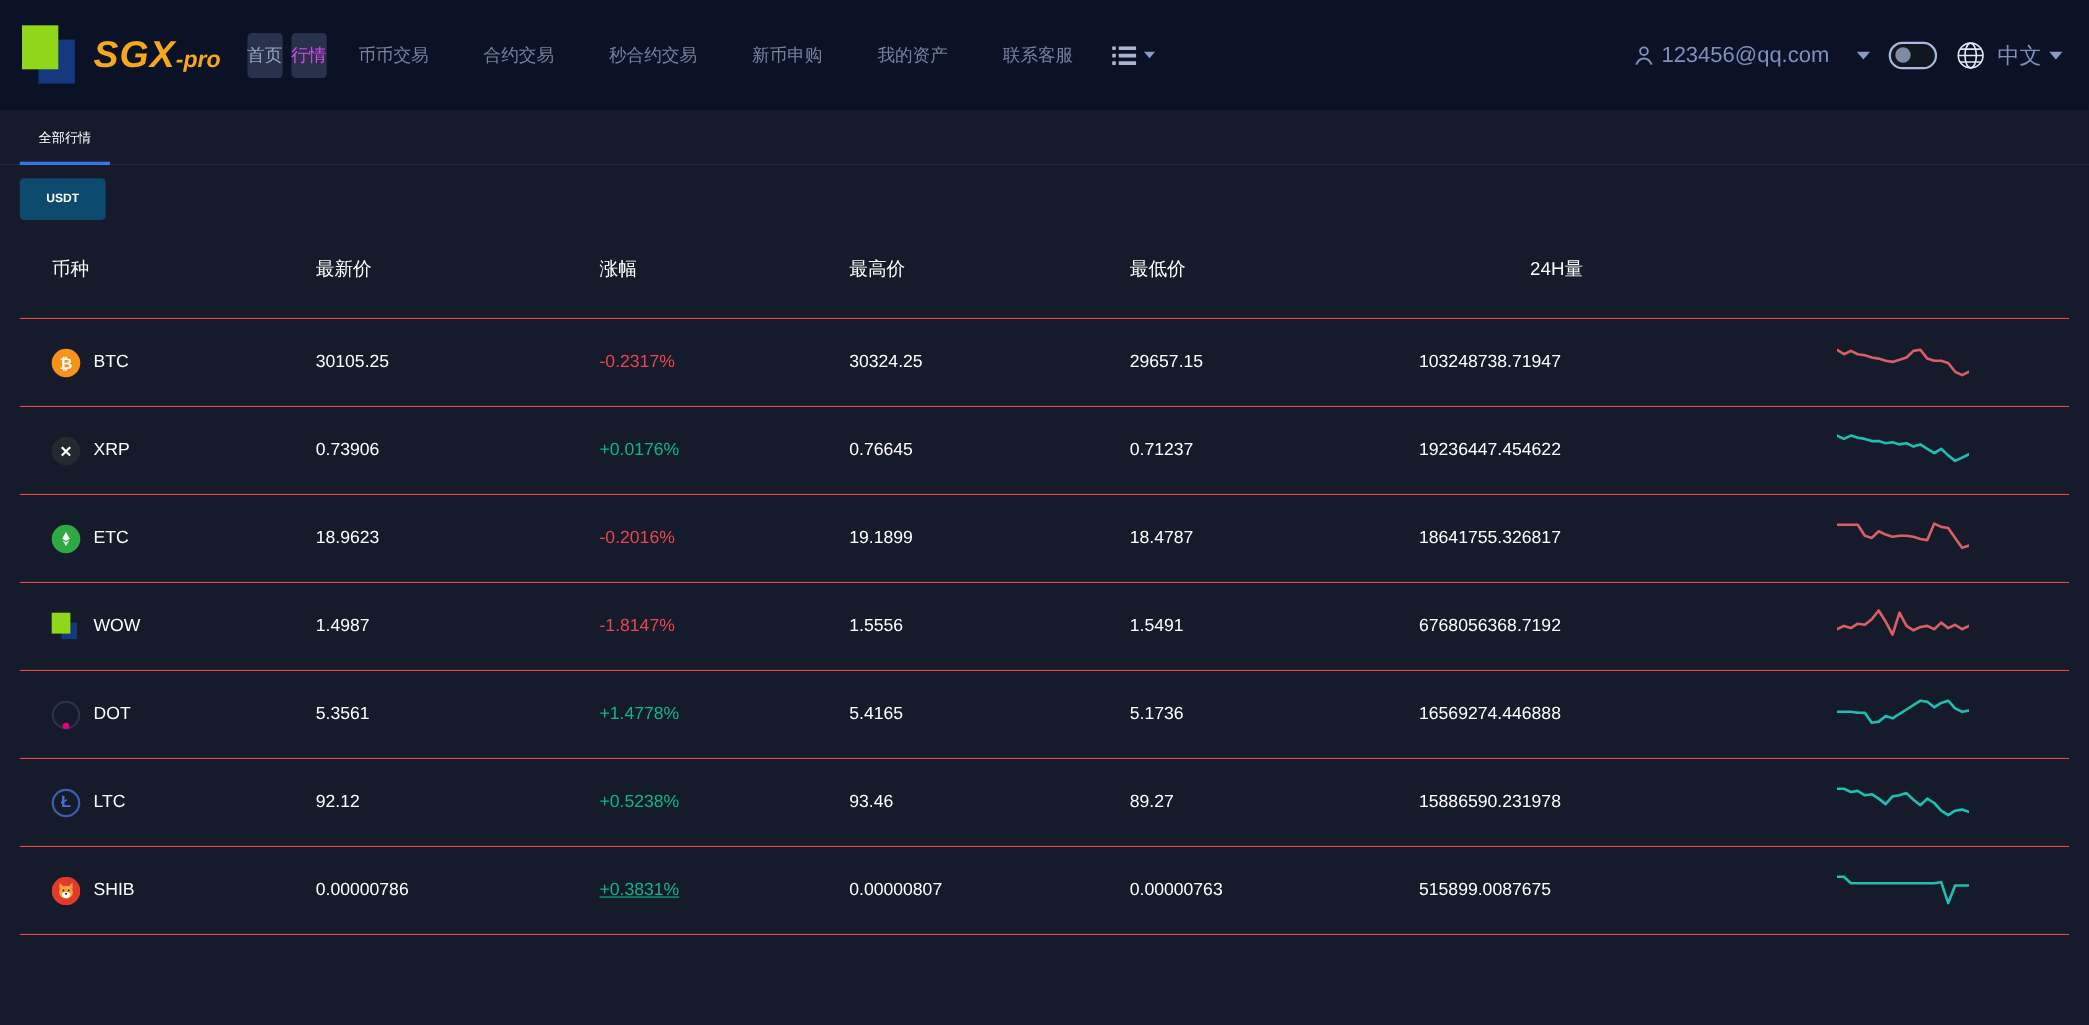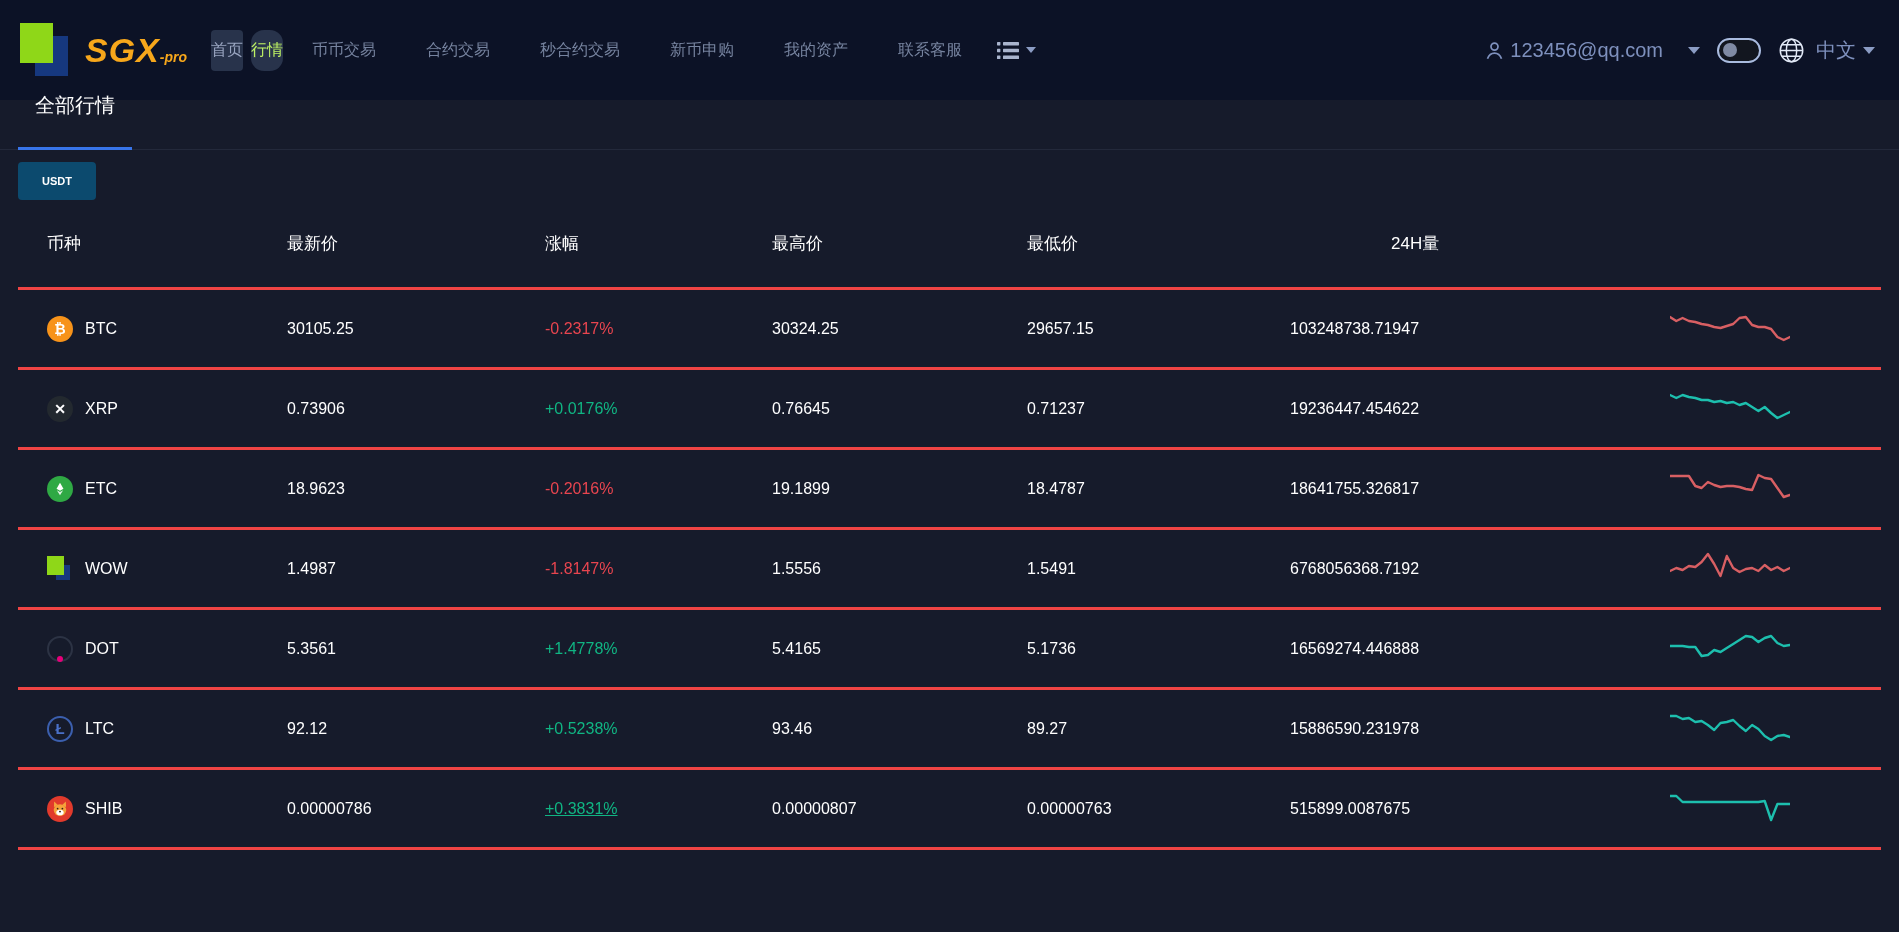--- a/index.html
+++ b/index.html
@@ -7,58 +7,58 @@
     font-family:"Liberation Sans", sans-serif; }
 
   
   .navbar { height:100px; background:#0c1226; display:flex; align-items:center;
     padding:0 24px 0 20px; }
   .logo { display:flex; align-items:center; gap:15px; margin-right:24px; }
   .logo-mark { position:relative; width:50px; height:55px; flex:none; }
   .logo-mark .sq-blue  { position:absolute; left:15px; top:13px; width:33px; height:40px; background:#16387f; }
   .logo-mark .sq-green { position:absolute; left:0;   top:0;    width:33px; height:40px; background:#8fd718; }
   .logo-text { font-size:34px; font-weight:bold; font-style:italic; color:#f7a71b; letter-spacing:1px; white-space:nowrap; }
-  .logo-text .pro { font-size:14px; letter-spacing:0; }
+  .logo-text .pro { font-size:21px; letter-spacing:0; }
 
   .nav-items { display:flex; align-items:center; }
   .nav-item { margin-right:8px; padding:10px 0; font-size:16px; color:#76839f;
     border-radius:4px; white-space:nowrap; cursor:pointer; }
   .nav-item.plain { padding:10px 21px; }
   .nav-item.boxed { background:#28334b; color:#9aa6c1; }
-  .nav-item.active { color:#bef264;border-radius:13px; }
+  .nav-item.active { color:#d946ef; }
 
   .menu-btn { display:flex; align-items:center; gap:7px; margin-left:6px; cursor:pointer; }
 
   .nav-right { margin-left:auto; display:flex; align-items:center; gap:11px;
     color:#7e90bd; font-size:20px; }
   .user { display:flex; align-items:center; gap:5px; cursor:pointer; }
   .caret { width:0; height:0; border-left:6px solid transparent; border-right:6px solid transparent;
     border-top:7px solid #8b9cc4; display:inline-block; }
   .caret.sm { border-left-width:5px; border-right-width:5px; border-top-width:6px; }
   .user-caret { margin-left:14px; }
   .toggle { position:relative; width:44px; height:25px; border:2px solid #a9bbdf; border-radius:13px;
     background:#12161f; margin:0 6px; cursor:pointer; flex:none; }
   .toggle .knob { position:absolute; left:4px; top:3.5px; width:14px; height:14px; border-radius:50%; background:#7f8aa3; }
   .lang { display:flex; align-items:center; gap:7px; cursor:pointer; }
 
   
   .tabbar { height:50px; border-bottom:1px solid #23293b; padding:0 18px;
     display:flex; align-items:flex-end; }
-  .tab { position:relative; padding:0 17px 30px; font-size:20px; color:#ffffff; cursor:pointer; }
+  .tab { position:relative; padding:0 17px 15px; font-size:12px; color:#ffffff; cursor:pointer; }
   .tab.active::after { content:""; position:absolute; left:0; right:0; bottom:-1px; height:3px; background:#3875ea; }
 
   
   .usdt-btn { margin:12px 0 0 18px; width:78px; height:38px; background:#0c4a6e; color:#fff;
     font-size:11px; font-weight:bold; border:none; border-radius:4px; cursor:pointer;
     font-family:inherit; display:block; }
 
   
   .table { margin:0 18px; }
   .thead, .row { display:grid; grid-template-columns:269px 258px 227px 255px 263px 380px 1fr;
-    align-items:center; border-bottom:3px solid #ef4444; }
+    align-items:center; border-bottom:1px solid #ef4444; }
   .thead { height:90px; color:#ffffff; font-size:17px; }
   .th.coin { padding-left:29px; }
   .th.volume { padding-left:101px; }
   .row { height:80px; font-size:16px; color:#ffffff; cursor:pointer; }
   .cell.coin { padding-left:29px; display:flex; align-items:center; gap:12px; font-weight:500; }
   .coin-icon { position:relative; width:26px; height:26px; border-radius:50%; flex:none;
     display:flex; align-items:center; justify-content:center; font-weight:bold; font-size:14px; }
   .coin-icon.squares { border-radius:0; background:transparent !important; }
   .coin-icon.squares .q-blue  { position:absolute; left:9px; top:9px; width:14px; height:15px; }
   .coin-icon.squares .q-green { position:absolute; left:0;  top:0;  width:17px; height:19px; }

